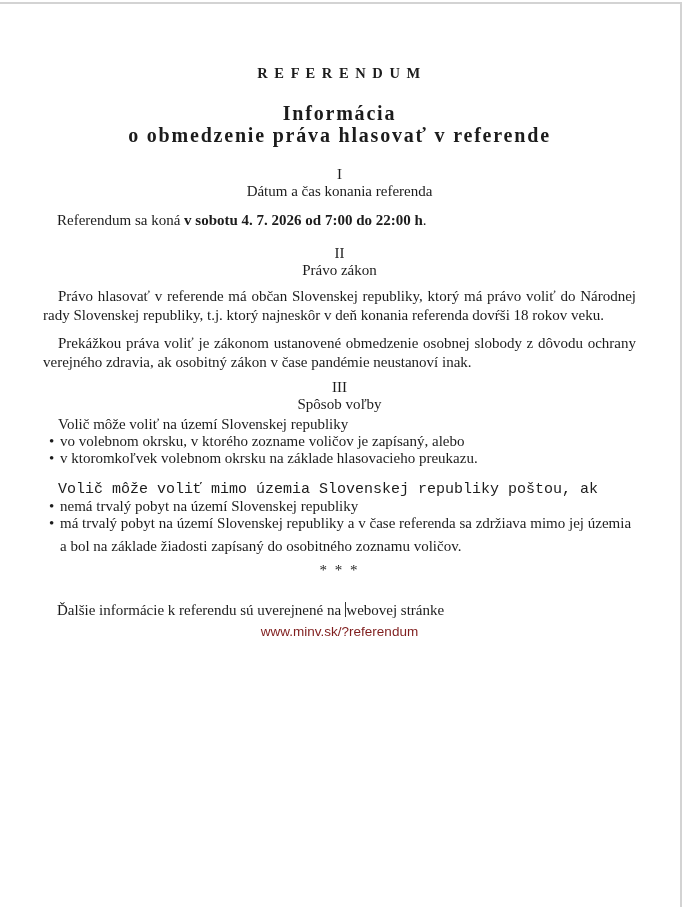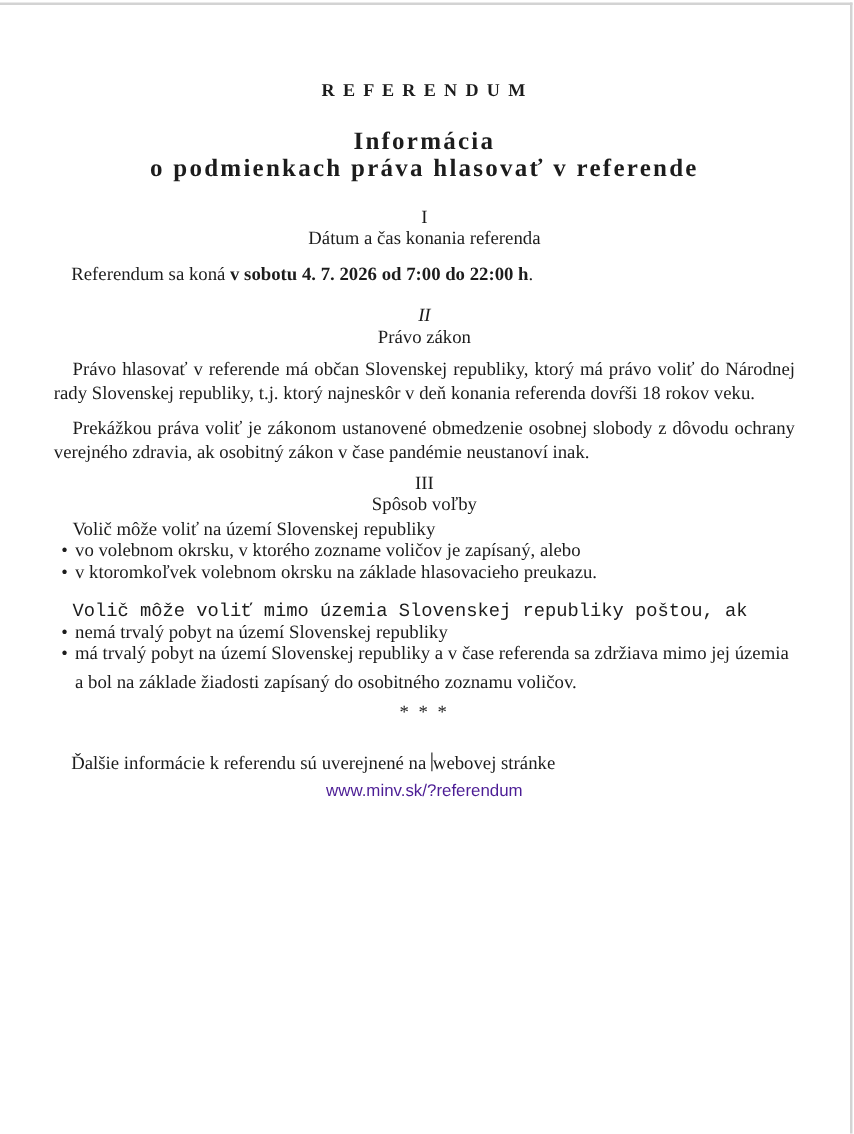--- a/index.html
+++ b/index.html
@@ -49,21 +49,21 @@
   .doc-subtitle {
     margin-top: 21px;
     font-weight: bold;
     font-size: 20px;
     letter-spacing: 1.8px;
     line-height: 22px;
     text-align: center;
   }
   .sec-line { line-height: 17px; text-align: center; }
   .mt-sec1 { margin-top: 20px; }
-  .mt-sec2 { margin-top: 15px; font-style: italic; }
+  .mt-sec2 { margin-top: 15px; }
   .mt-sec3 { margin-top: 7px; }
   .s1-body {
     margin-top: 11px;
     text-indent: 14px;
     line-height: 19px;
   }
   .para {
     margin-top: 8px;
     text-align: justify;
     text-indent: 15px;
@@ -97,21 +97,21 @@
     margin-top: 23px;
     padding-left: 14px;
     line-height: 17px;
   }
   .url-line {
     margin-top: 4px;
     text-align: center;
     font-family: "Liberation Sans", sans-serif;
     font-size: 13.5px;
     line-height: 17px;
-    color: #4c1d95;
+    color: #7f1d1d;
   }
   .caret {
     display: inline-block;
     width: 1.5px;
     height: 15px;
     background: #333333;
     vertical-align: -2px;
   }
   .b { font-weight: bold; }
 </style>
@@ -121,21 +121,21 @@
 <div class="page">
   <div class="edge-top"></div>
   <div class="edge-right"></div>
 
   <div class="content">
 
     <div class="doc-title">R E F E R E N D U M</div>
 
     <div class="doc-subtitle">
       <div>Informácia</div>
-      <div>o podmienkach práva hlasovať v referende</div>
+      <div>o obmedzenie práva hlasovať v referende</div>
     </div>
 
     <div class="sec-line mt-sec1">I</div>
     <div class="sec-line">Dátum a čas konania referenda</div>
     <div class="s1-body">
       <span>Referendum sa koná </span><span class="b">v sobotu 4. 7. 2026 od 7:00 do 22:00 h</span><span>.</span>
     </div>
 
     <div class="sec-line mt-sec2">II</div>
     <div class="sec-line">Právo zákon</div>

